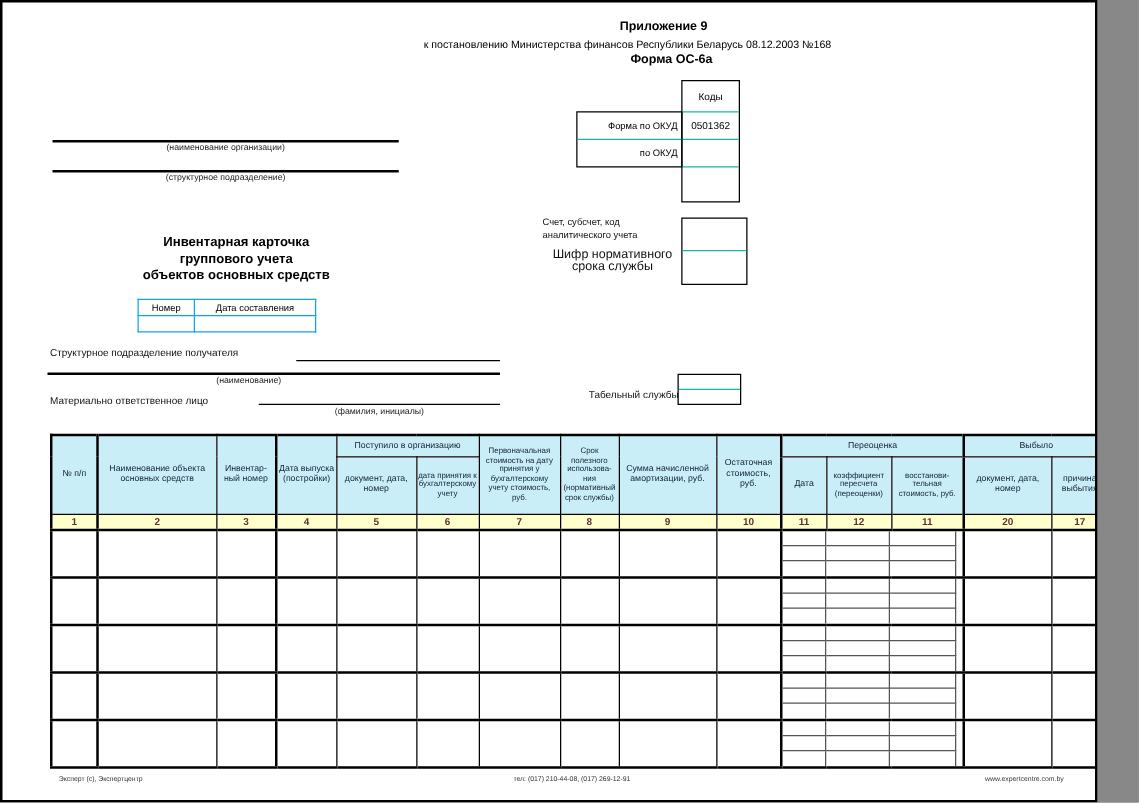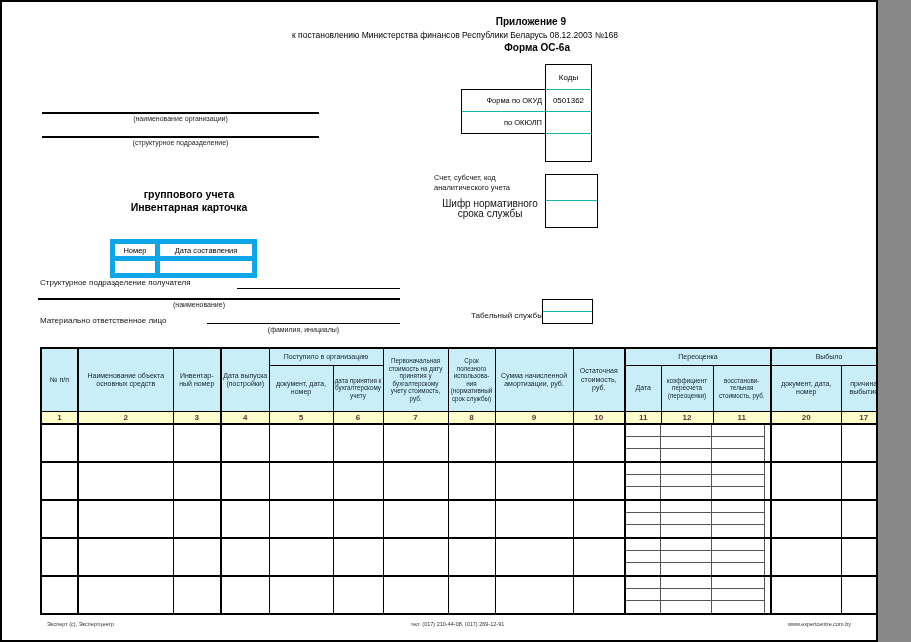--- a/index.html
+++ b/index.html
@@ -12,63 +12,64 @@
   
   .uline{border-bottom:2px solid #000;}
   .uline-thin{border-bottom:1px solid #000;}
   
   .box{border:1px solid #000;box-sizing:border-box;}
   .rowline{border-bottom:1px solid #14b8a6;box-sizing:border-box;}
   .cell-txt{font-size:8px;display:flex;align-items:center;justify-content:center;}
   .cell-r{font-size:7.5px;display:flex;align-items:center;justify-content:flex-end;padding-right:3px;box-sizing:border-box;}
   
   .t,.t2{border-collapse:collapse;table-layout:fixed;}
-  .t2 td{border:5px solid #0ea5e9;padding:0;font-size:7.5px;text-align:center;vertical-align:middle;}
+  .t2 td{border:1px solid #0ea5e9;padding:0;font-size:7.5px;text-align:center;vertical-align:middle;}
   
   .t{border:2px solid #000;}
   .t td{border:1px solid #000;padding:0 1px;overflow:hidden;text-align:center;vertical-align:middle;box-sizing:border-box;}
   .hdr{background:#c9eef7;font-size:7px;line-height:1.18;color:#13203a;}
   .sm{font-size:6.3px;}
   .numr td{background:#ffffcc;color:#5e3032;font-weight:700;font-size:8px;height:13px;border-bottom-width:2px;}
   .br td{height:38px;border-bottom-width:2px;}
   .bl2{border-left-width:2px !important;}
   .rvcell{padding:0 !important;vertical-align:top !important;}
   .rg{display:grid;grid-template-columns:35px 51px 1fr;grid-template-rows:repeat(3,1fr);height:36px;margin-right:5px;}
   .rg div{border-right:1px solid #555;border-bottom:1px solid #555;}
   .rg div:nth-child(n+7){border-bottom:none;}
   .foot{font-size:5.5px;color:#333;}
 </style>
 </head>
 <body>
 
 <div class="page">
 
   <div class="abs b" style="top:14px;right:310px;font-size:10px;">Приложение 9</div>
-  <div class="abs" style="top:28px;left:290px;width:420px;font-size:8.5px;">к постановлению Министерства финансов Республики Беларусь 08.12.2003 №168</div>
+  <div class="abs" style="top:28px;left:290px;width:420px;text-align:center;font-size:8.5px;">к постановлению Министерства финансов Республики Беларусь 08.12.2003 №168</div>
   <div class="abs b" style="top:40px;right:306px;font-size:10px;">Форма ОС-6а</div>
 
   <div class="abs box" style="left:543px;top:62px;width:47px;height:98px;">
     <div class="rowline cell-txt" style="height:25px;">Коды</div>
     <div class="rowline cell-txt" style="height:22px;">0501362</div>
     <div class="rowline cell-txt" style="height:22px;"></div>
     <div class="cell-txt" style="height:26px;"></div>
   </div>
   <div class="abs box" style="left:459px;top:87px;width:85px;height:45px;">
     <div class="rowline cell-r" style="height:22px;">Форма по ОКУД</div>
-    <div class="cell-r" style="height:21px;">по ОКЮЛП</div>
+    <div class="cell-r" style="height:21px;">по ОКУД</div>
   </div>
 
   <div class="abs uline" style="left:40px;top:96px;width:277px;height:14px;"></div>
   <div class="abs cap" style="left:40px;top:113px;width:277px;">(наименование организации)</div>
   <div class="abs uline" style="left:40px;top:120px;width:277px;height:14px;"></div>
   <div class="abs cap" style="left:40px;top:137px;width:277px;">(структурное подразделение)</div>
 
   <div class="abs b" style="left:82px;top:186px;width:210px;text-align:center;font-size:10.5px;line-height:13px;">
+    <div>Инвентарная  карточка</div>
     <div>группового учета</div>
-    <div>Инвентарная  карточка</div>
+    <div>объектов основных средств</div>
   </div>
 
   <table class="t2 abs" style="left:108px;top:237px;width:142px;">
     <colgroup>
         <col style="width:45px">
         <col style="width:97px">
       </colgroup>
     <tbody>
         <tr>
       <td style="height:12px;">Номер</td>

